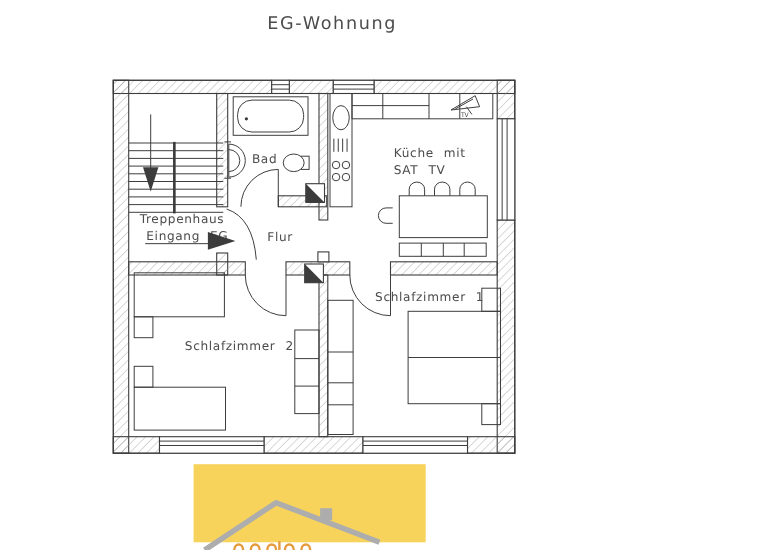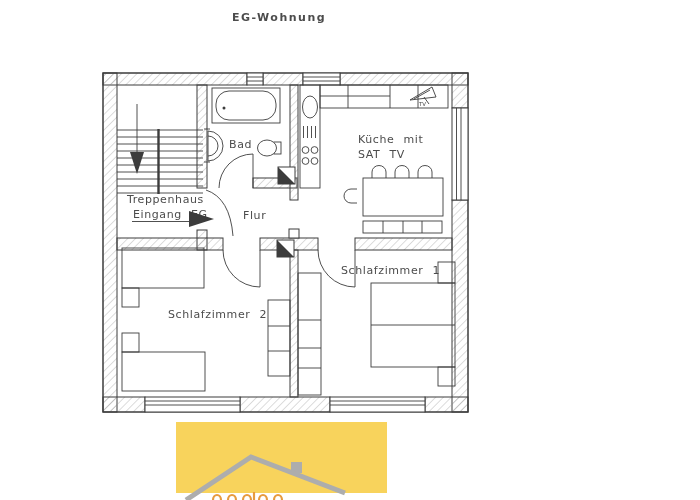--- a/index.html
+++ b/index.html
@@ -1,18 +1,18 @@
 <!DOCTYPE html>
 <html style="--line: #3c3c3c; --text: #4c4c4c; --hatch: #9b9b9b; --logo-yellow: #f8d35c; --logo-roof: #adadad; --logo-orange: #e79b3f;"><head>
 <meta charset="utf-8">
 <style>
   html,body{margin:0;padding:0;background:#fff;}
   .page{position:relative;width:700px;height:500px;background:#fff;overflow:hidden;
         font-family:"DejaVu Sans", sans-serif;}
-  .title{position:absolute;left:232px;top:11px;font-size:11px;font-weight:700;
+  .title{position:absolute;left:243px;top:11px;font-size:16px;font-weight:400;
          color:var(--text,#555);letter-spacing:1.5px;}
   svg.plan{position:absolute;left:0;top:0;}
   .w  {fill:url(#hatch);stroke:var(--line,#3c3c3c);stroke-width:1;}
   .wl {stroke:var(--line,#3c3c3c);stroke-width:1;fill:none;}
   .ws {fill:#fff;stroke:var(--line,#3c3c3c);stroke-width:1;}
   .f  {stroke:var(--line,#4a4a4a);stroke-width:0.9;fill:none;}
   .fw {stroke:var(--line,#4a4a4a);stroke-width:0.9;fill:#fff;}
   .hl {stroke:var(--hatch,#9b9b9b);stroke-width:0.7;}
   .blk{fill:var(--line,#3c3c3c);stroke:none;}
   .lbl{font-family:"DejaVu Sans",sans-serif;font-size:11px;fill:var(--text,#4c4c4c);

